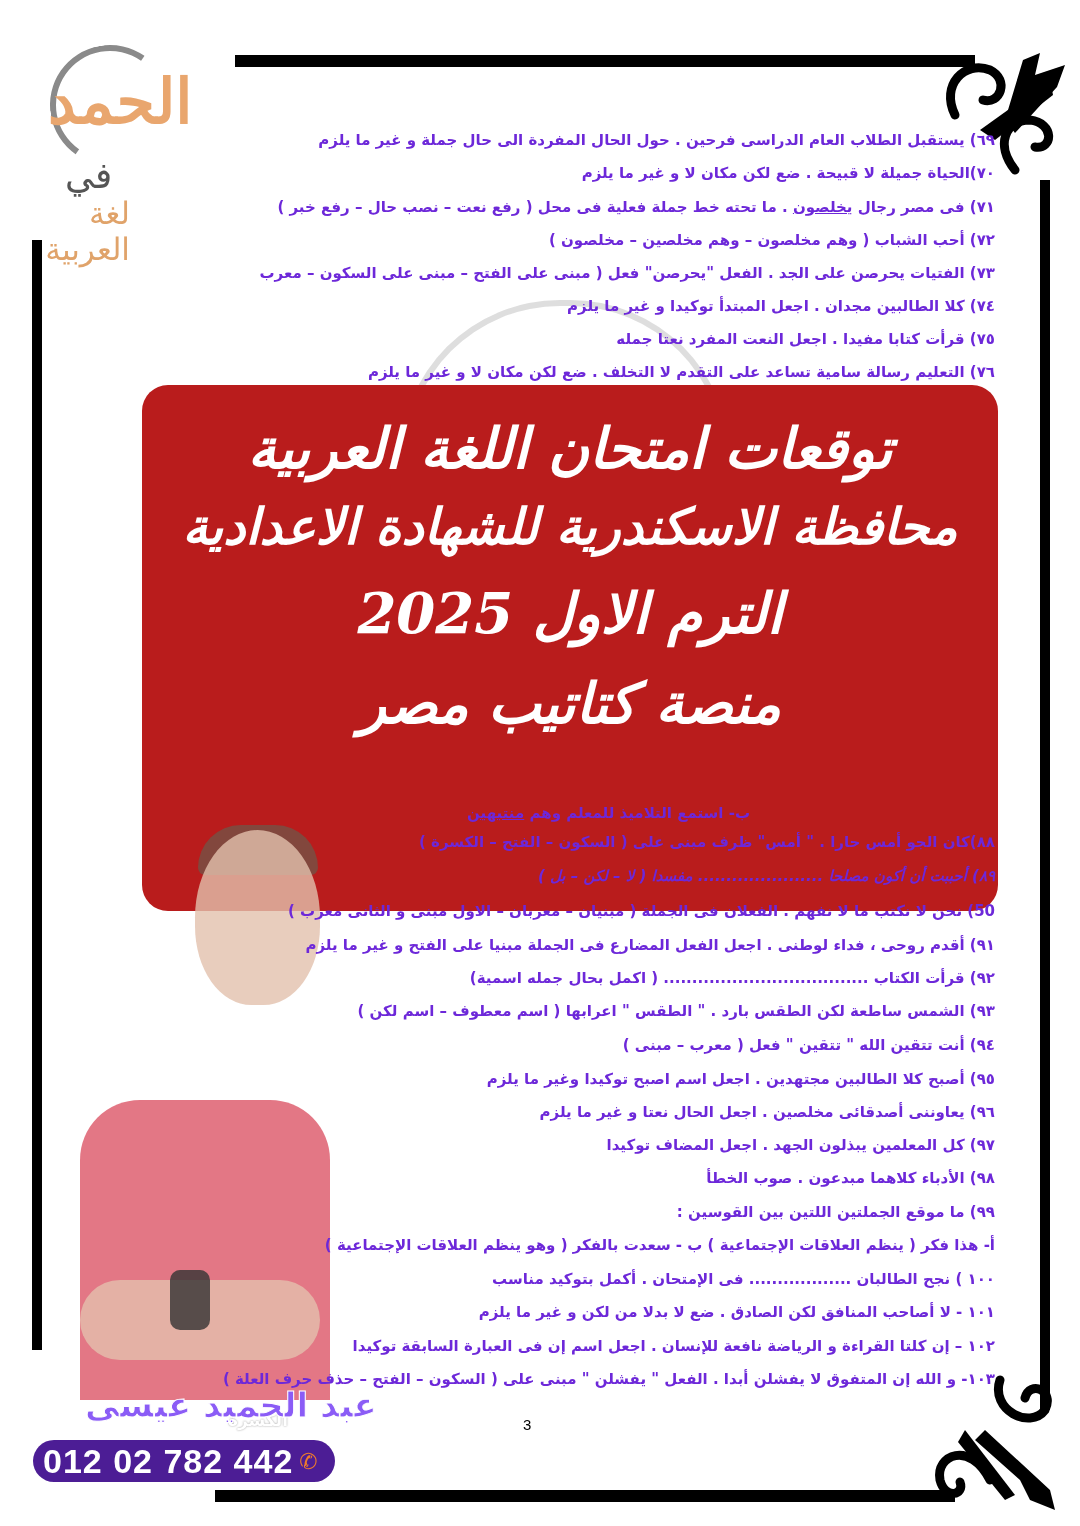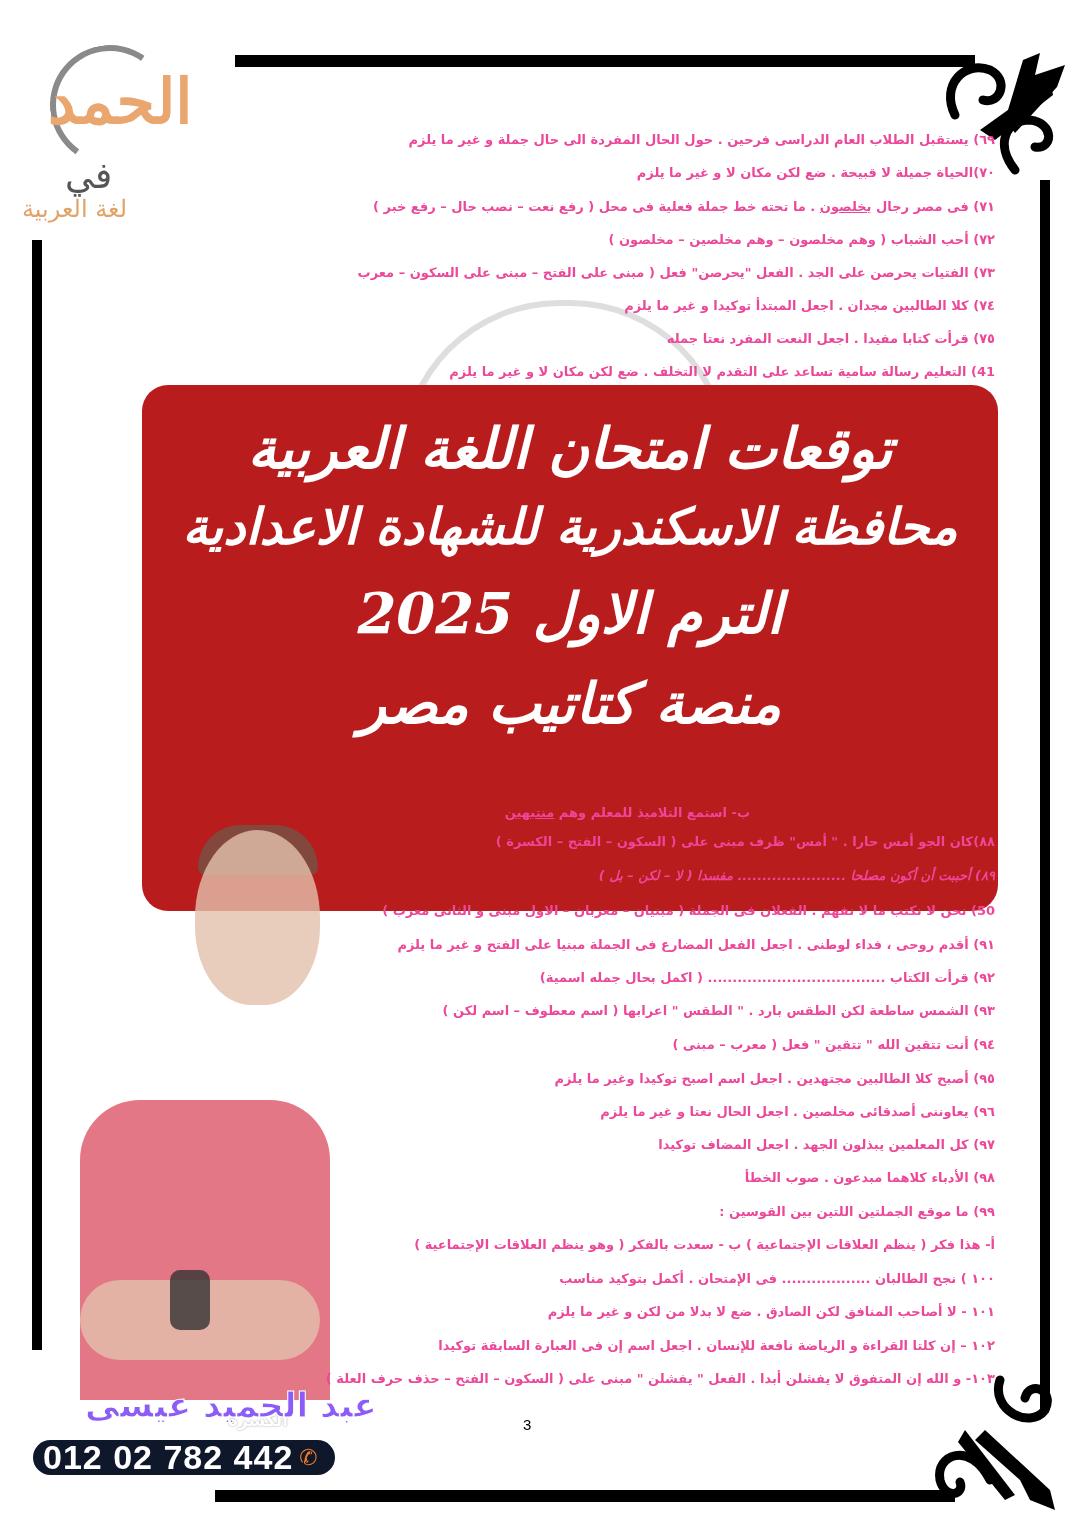--- a/index.html
+++ b/index.html
@@ -14,27 +14,27 @@
 
     .ornament { position: absolute; }
     .ornament-tr { left: 935px; top: 25px; width: 145px; height: 150px; }
     .ornament-br { left: 930px; top: 1370px; width: 150px; height: 150px; }
 
     
     .logo { position: absolute; left: 10px; top: 25px; width: 120px; height: 215px; }
     .logo-arc { position: absolute; left: 40px; top: 20px; width: 120px; height: 120px; border: 6px solid #8a8a8a; border-right-color: transparent; border-bottom-color: transparent; border-radius: 50%; transform: rotate(-10deg); }
     .logo-word1 { position: absolute; left: 38px; top: 40px; font-family: "DejaVu Serif", serif; font-size: 62px; color: #e9a66e; font-weight: bold; direction: rtl; }
     .logo-word2 { position: absolute; left: 55px; top: 130px; font-size: 36px; color: #555; direction: rtl; }
-    .logo-word3 { position: absolute; left: 12px; top: 170px; font-family: "DejaVu Serif", serif; font-size: 24px; color: #e0a36a; direction: rtl; }
+    .logo-word3 { position: absolute; left: 12px; top: 170px; font-family: "DejaVu Serif", serif; font-size: 31px; color: #e0a36a; direction: rtl; }
 
     
     .qline {
       position: absolute; right: 85px; direction: rtl; unicode-bidi: plaintext;
-      font-family: "DejaVu Sans", sans-serif; font-weight: bold; font-size: 13px;
-      white-space: nowrap; line-height: 24px; color: #ec4899;
+      font-family: "DejaVu Sans", sans-serif; font-weight: bold; font-size: 15px;
+      white-space: nowrap; line-height: 24px; color: #6d28d9;
     }
     .qline u { text-decoration: underline; }
 
     
     .watermark { position: absolute; left: 400px; top: 300px; width: 330px; height: 160px; border: 6px solid #d6d6d6; border-bottom: none; border-radius: 165px 165px 0 0; opacity: 0.8; }
 
     
     .banner {
       position: absolute; left: 142px; top: 385px; width: 856px; height: 526px;
       background: #b91c1c; border-radius: 26px; color: #fff; text-align: center; direction: rtl;
@@ -50,22 +50,22 @@
     .photo-bg { position: absolute; left: 40px; top: 300px; width: 250px; height: 360px; background: #d94a5c; opacity: 0.75; border-radius: 60px 60px 0 0; }
     .photo-head { position: absolute; left: 155px; top: 30px; width: 125px; height: 175px; background: #e2c1ac; border-radius: 50% 50% 45% 45%; opacity: 0.8; }
     .photo-hair { position: absolute; left: 158px; top: 25px; width: 120px; height: 50px; background: #6b5a4c; border-radius: 60px 60px 10px 10px; opacity: 0.7; }
     .photo-arm { position: absolute; left: 40px; top: 480px; width: 240px; height: 80px; background: #e4c4b0; border-radius: 40px; opacity: 0.75; }
     .photo-watch { position: absolute; left: 130px; top: 470px; width: 40px; height: 60px; background: #333; border-radius: 10px; opacity: 0.8; }
 
     .teacher-title { position: absolute; left: 228px; top: 1410px; font-size: 17px; color: #fff; font-weight: bold; direction: rtl; text-shadow: 0 0 2px #999; }
     .teacher-name { position: absolute; left: 85px; top: 1385px; font-family: "DejaVu Sans", sans-serif; font-size: 34px; font-weight: bold; color: #8b5cf6; direction: rtl; -webkit-text-stroke: 1px #fff; }
 
     .phone-pill {
-      position: absolute; left: 33px; top: 1440px; width: 302px; height: 35px;
-      background: #0f172a; border-radius: 21px; display: flex; align-items: center; padding-left: 10px;
+      position: absolute; left: 33px; top: 1440px; width: 302px; height: 42px;
+      background: #4c1d95; border-radius: 21px; display: flex; align-items: center; padding-left: 10px;
     }
     .phone-number { font-family: "Liberation Sans", sans-serif; font-weight: bold; font-size: 34px; color: #fff; letter-spacing: 1px; }
     .phone-icon { margin-left: 6px; color: #ef7b2b; font-size: 22px; }
 
     .page-number { position: absolute; left: 523px; top: 1416px; font-family: "Liberation Sans", sans-serif; font-size: 15px; }
   </style>
 </head>
 <body>
 
 <div class="logo">
@@ -99,21 +99,21 @@
 
 <div class="watermark"></div>
 
 <div class="qline" style="top:128px;">٦٩) يستقبل الطلاب العام الدراسى فرحين . حول الحال المفردة الى حال جملة و غير ما يلزم</div>
 <div class="qline" style="top:161px;">٧٠)الحياة جميلة لا قبيحة . ضع لكن مكان لا و غير ما يلزم</div>
 <div class="qline" style="top:195px;"><span>٧١) فى مصر رجال </span><u>يخلصون</u><span> . ما تحته خط جملة فعلية فى محل ( رفع نعت – نصب حال – رفع خبر  )</span></div>
 <div class="qline" style="top:228px;">٧٢) أحب الشباب   ( وهم مخلصون – وهم مخلصين – مخلصون )</div>
 <div class="qline" style="top:261px;">٧٣) الفتيات يحرصن على الجد . الفعل "يحرصن" فعل ( مبنى على الفتح – مبنى على السكون – معرب</div>
 <div class="qline" style="top:294px;">٧٤) كلا الطالبين مجدان . اجعل المبتدأ توكيدا و غير ما يلزم</div>
 <div class="qline" style="top:327px;">٧٥) قرأت كتابا مفيدا  . اجعل النعت المفرد نعتا جمله</div>
-<div class="qline" style="top:360px;">41) التعليم رسالة سامية تساعد على التقدم لا التخلف . ضع لكن مكان لا و غير ما يلزم</div>
+<div class="qline" style="top:360px;">٧٦) التعليم رسالة سامية تساعد على التقدم لا التخلف . ضع لكن مكان لا و غير ما يلزم</div>
 
 <div class="banner">
   <div class="banner-line banner-l1">توقعات امتحان اللغة العربية</div>
   <div class="banner-line banner-l2">محافظة الاسكندرية للشهادة الاعدادية</div>
   <div class="banner-line banner-l3">الترم الاول 2025</div>
   <div class="banner-line banner-l4">منصة كتاتيب مصر</div>
 </div>
 
 <div class="photo">
   <div class="photo-bg"></div>

